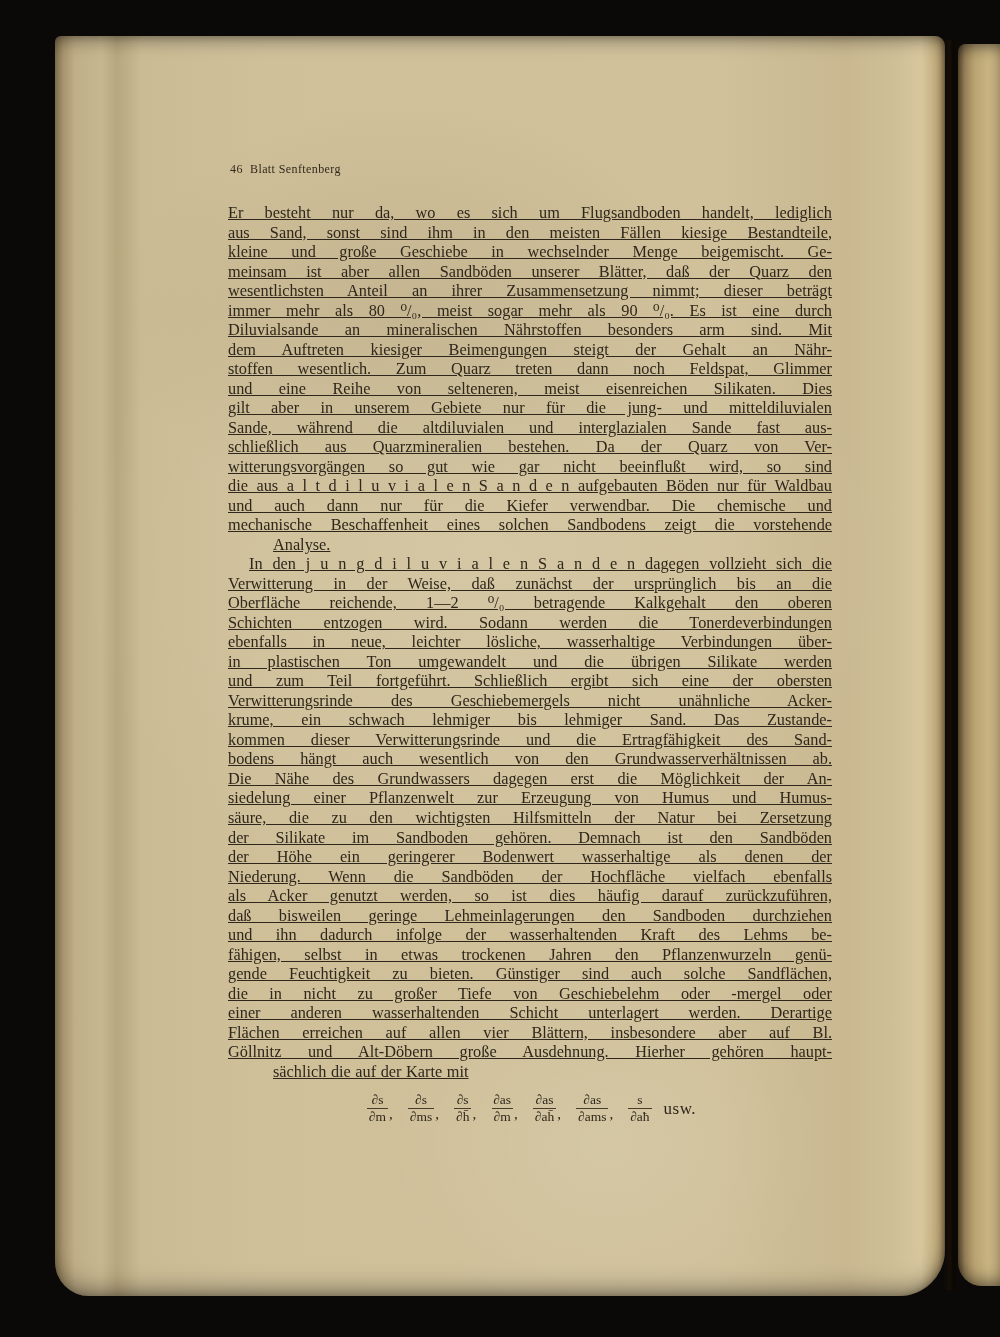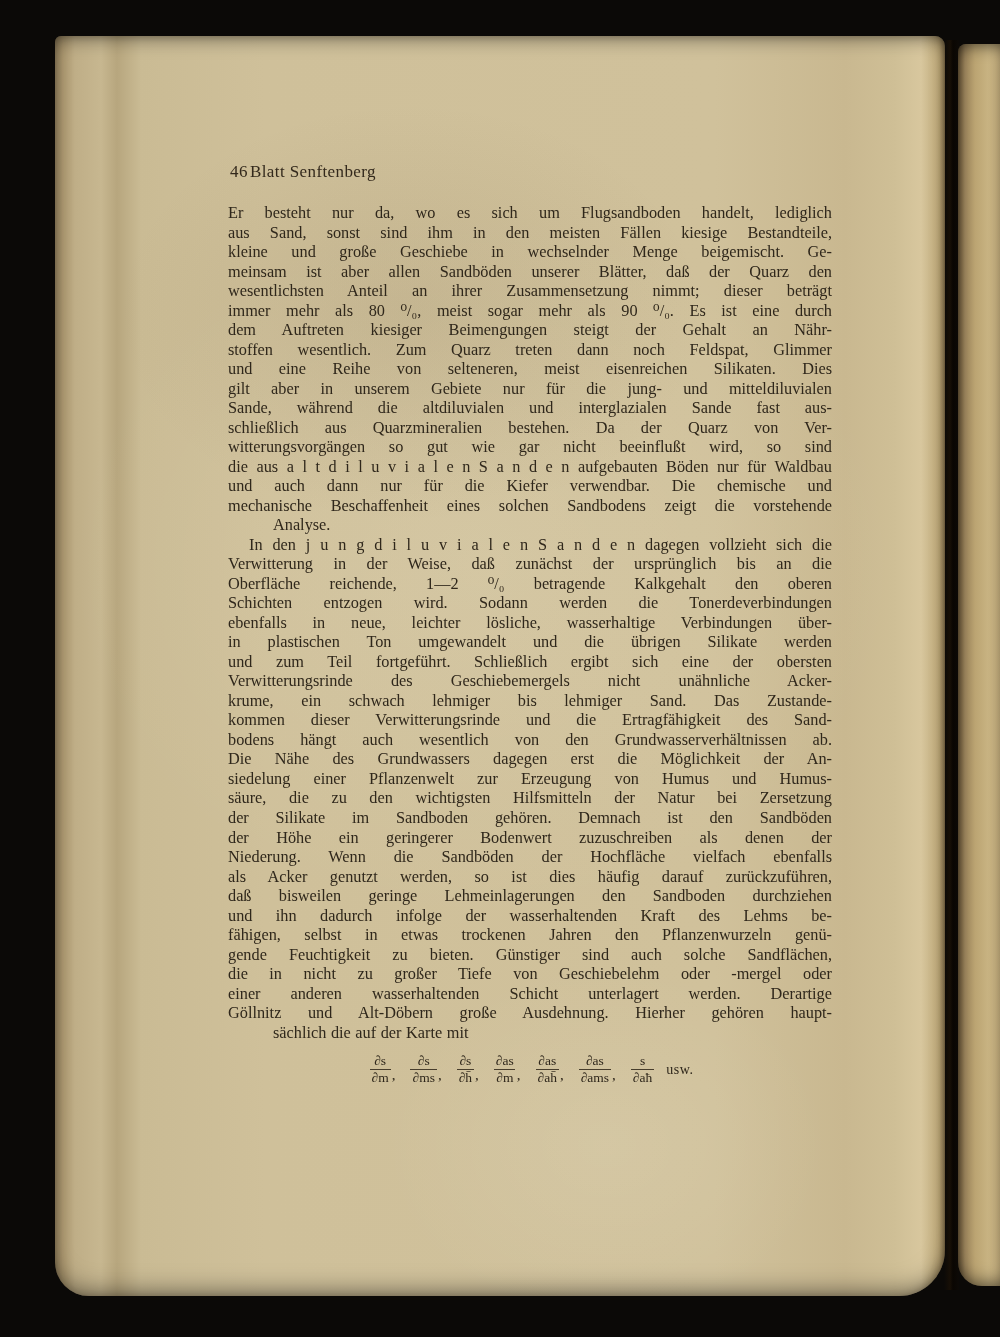--- a/index.html
+++ b/index.html
@@ -34,52 +34,53 @@
       inset 0 10px 16px -9px rgba(0,0,0,0.65),
       inset 0 -12px 18px -10px rgba(0,0,0,0.6);
   }
   .spine-gap {
     position:absolute; left:944px; top:40px; width:15px; height:1250px;
     background:linear-gradient(90deg, rgba(20,12,5,0.0), rgba(25,16,6,0.85) 40%, rgba(10,6,2,0.95) 60%, rgba(20,12,5,0.2));
   }
   
   .page-header {
     position:absolute; left:173px; top:126px; width:604px; height:22px;
-    font-size:17px; color:#33291c; letter-spacing:0.4px;
+    font-size:12px; color:#33291c; letter-spacing:0.4px;
   }
   .page-number { position:absolute; left:2px; top:0; }
   .running-title { display:block; text-align:left; transform:translateX(22px); }
   
   .body-text {
     position:absolute; left:173px; top:167px; width:604px;
     font-size:16.3px; line-height:19.52px; color:#2f271b;
     text-rendering:optimizeLegibility;
   }
   .line {
     height:19.52px; overflow:hidden;
     text-align:justify; text-align-last:justify;
     word-spacing:0.5px;
+    text-decoration:underline;
   }
   .line.final { text-align-last:left;margin-left:45px; }
   .line.indent { text-indent:21px; }
   
   .formula {
     display:flex; justify-content:center; align-items:flex-end;
     margin-top:7px; color:#2f271b; min-height:42px;
     transform:translateX(-6px);
   }
   .frac {
     display:inline-flex; flex-direction:column; align-items:center;
     font-size:13.5px; line-height:1.08; margin-left:15px;
     padding-bottom:6px;
   }
   .frac .num { padding:0 2px; }
   .frac .den { border-top:1.2px solid #473d2c; padding:1px 2px 0 2px; }
   .sep { font-size:15px; margin:0 0 6px 1px; }
-  .suffix { font-size:14px; margin:0 0 12px 12px; letter-spacing:0.5px; }
+  .suffix { font-size:17px; margin:0 0 12px 12px; letter-spacing:0.5px; }
 </style>
 </head>
 <body>
 
 <div class="scan">
 
   <div class="page-main">
 
     <div class="page-header">
       <span class="page-number">46</span>
@@ -87,20 +88,21 @@
     </div>
 
     <div class="body-text">
       <div id="para1" class="para">
           <div class="line">Er besteht nur da, wo es sich um Flugsandboden handelt, lediglich</div>
           <div class="line">aus Sand, sonst sind ihm in den meisten Fällen kiesige Bestandteile,</div>
           <div class="line">kleine und große Geschiebe in wechselnder Menge beigemischt. Ge-</div>
           <div class="line">meinsam ist aber allen Sandböden unserer Blätter, daß der Quarz den</div>
           <div class="line">wesentlichsten Anteil an ihrer Zusammensetzung nimmt; dieser beträgt</div>
           <div class="line">immer mehr als 80 ⁰/₀, meist sogar mehr als 90 ⁰/₀. Es ist eine durch</div>
+          <div class="line">Diluvialsande an mineralischen Nährstoffen besonders arm sind. Mit</div>
           <div class="line">dem Auftreten kiesiger Beimengungen steigt der Gehalt an Nähr-</div>
           <div class="line">stoffen wesentlich. Zum Quarz treten dann noch Feldspat, Glimmer</div>
           <div class="line">und eine Reihe von selteneren, meist eisenreichen Silikaten. Dies</div>
           <div class="line">gilt aber in unserem Gebiete nur für die jung- und mitteldiluvialen</div>
           <div class="line">Sande, während die altdiluvialen und interglazialen Sande fast aus-</div>
           <div class="line">schließlich aus Quarzmineralien bestehen. Da der Quarz von Ver-</div>
           <div class="line">witterungsvorgängen so gut wie gar nicht beeinflußt wird, so sind</div>
           <div class="line">die aus a l t d i l u v i a l e n  S a n d e n aufgebauten Böden nur für Waldbau</div>
           <div class="line">und auch dann nur für die Kiefer verwendbar. Die chemische und</div>
           <div class="line">mechanische Beschaffenheit eines solchen Sandbodens zeigt die vorstehende</div>
@@ -115,29 +117,30 @@
           <div class="line">in plastischen Ton umgewandelt und die übrigen Silikate werden</div>
           <div class="line">und zum Teil fortgeführt. Schließlich ergibt sich eine der obersten</div>
           <div class="line">Verwitterungsrinde des Geschiebemergels nicht unähnliche Acker-</div>
           <div class="line">krume, ein schwach lehmiger bis lehmiger Sand. Das Zustande-</div>
           <div class="line">kommen dieser Verwitterungsrinde und die Ertragfähigkeit des Sand-</div>
           <div class="line">bodens hängt auch wesentlich von den Grundwasserverhältnissen ab.</div>
           <div class="line">Die Nähe des Grundwassers dagegen erst die Möglichkeit der An-</div>
           <div class="line">siedelung einer Pflanzenwelt zur Erzeugung von Humus und Humus-</div>
           <div class="line">säure, die zu den wichtigsten Hilfsmitteln der Natur bei Zersetzung</div>
           <div class="line">der Silikate im Sandboden gehören. Demnach ist den Sandböden</div>
-          <div class="line">der Höhe ein geringerer Bodenwert zuzuschreiben als denen der</div>
+          <div class="line">der Höhe ein geringerer Bodenwert wasserhaltige als denen der</div>
           <div class="line">Niederung. Wenn die Sandböden der Hochfläche vielfach ebenfalls</div>
           <div class="line">als Acker genutzt werden, so ist dies häufig darauf zurückzuführen,</div>
           <div class="line">daß bisweilen geringe Lehmeinlagerungen den Sandboden durchziehen</div>
           <div class="line">und ihn dadurch infolge der wasserhaltenden Kraft des Lehms be-</div>
           <div class="line">fähigen, selbst in etwas trockenen Jahren den Pflanzenwurzeln genü-</div>
           <div class="line">gende Feuchtigkeit zu bieten. Günstiger sind auch solche Sandflächen,</div>
           <div class="line">die in nicht zu großer Tiefe von Geschiebelehm oder -mergel oder</div>
           <div class="line">einer anderen wasserhaltenden Schicht unterlagert werden. Derartige</div>
+          <div class="line">Flächen erreichen auf allen vier Blättern, insbesondere aber auf Bl.</div>
           <div class="line">Göllnitz und Alt-Döbern große Ausdehnung. Hierher gehören haupt-</div>
           <div class="line final">sächlich die auf der Karte mit</div>
         </div>
       <div id="formula" class="formula">
           <span class="frac">
             <span class="num">∂s</span>
             <span class="den">∂m</span>
           </span>
           <span class="sep">,</span>
           <span class="frac">

